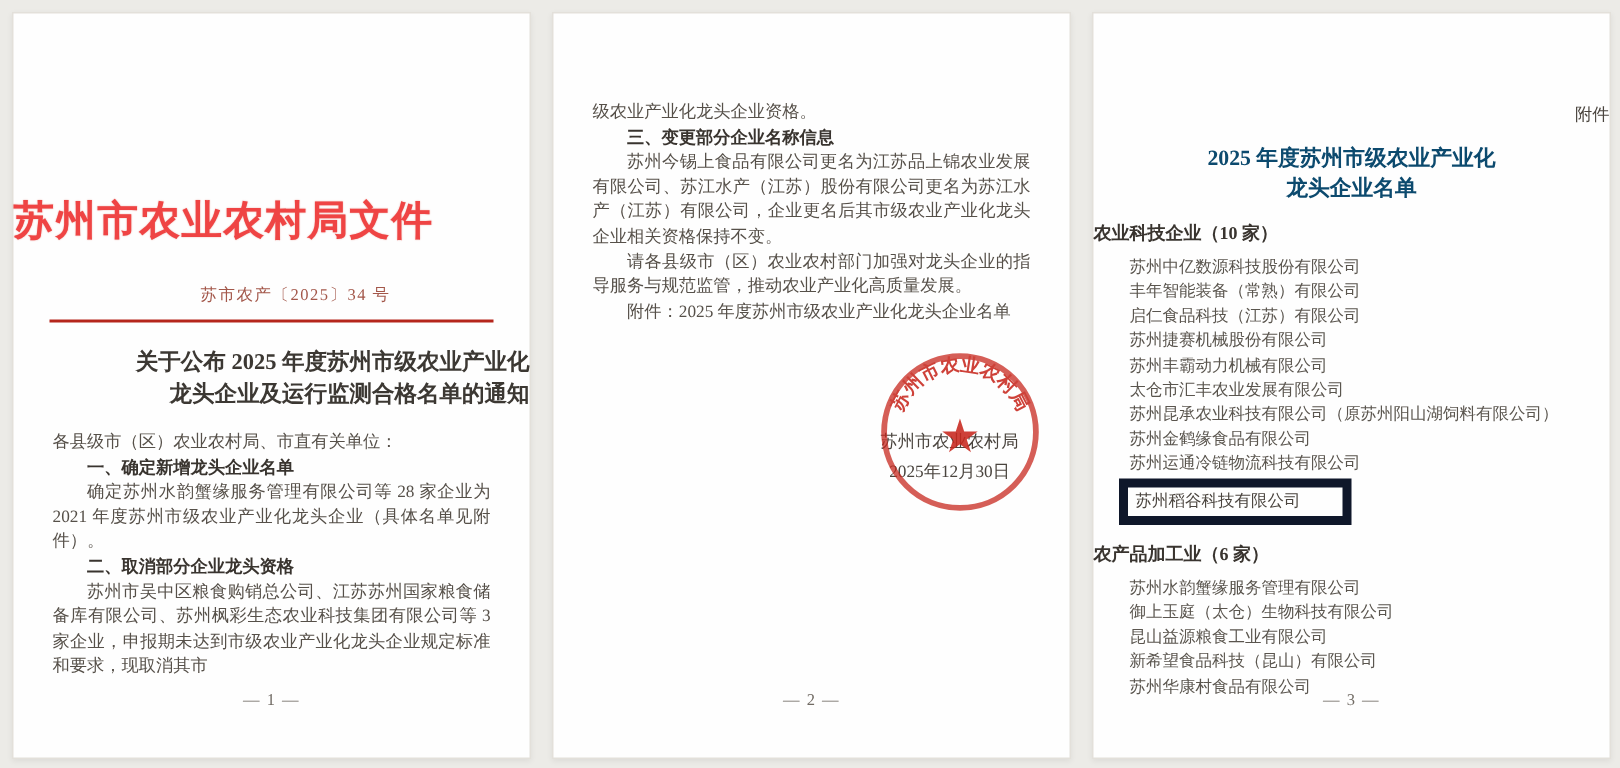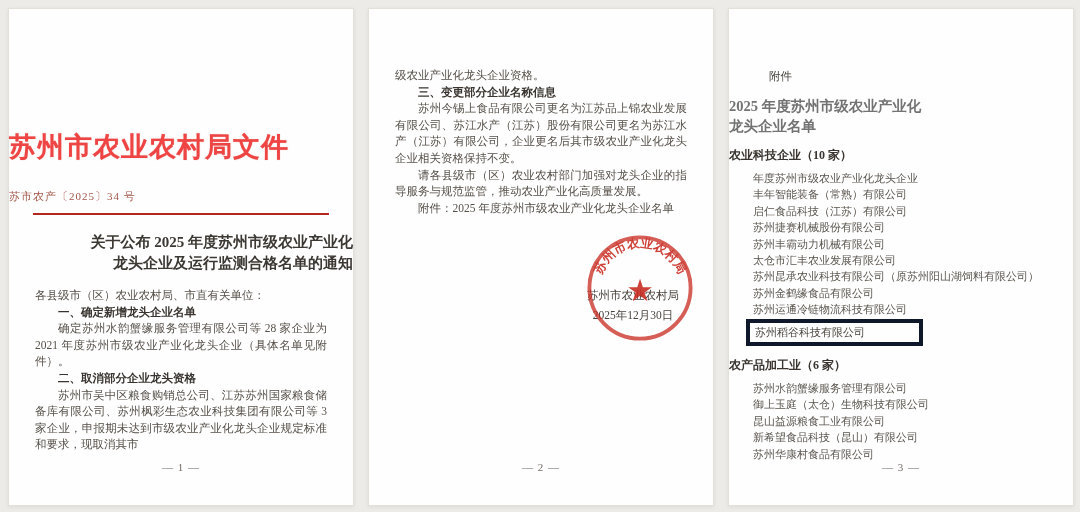--- a/index.html
+++ b/index.html
@@ -19,22 +19,22 @@
   #page3{left:728px}
 
   
   .org-title{
     margin-top:120px;text-align:left;
     color:#ef4444;font-weight:bold;font-size:27px;letter-spacing:1px;
     text-shadow:0 0 1px rgba(206,30,18,.45);
     white-space:nowrap;
   }
   .doc-number{
-    margin-top:24px;
-    color:#a3574a;font-size:11px;letter-spacing:1px;
+    margin-top:24px;text-align:center;
+    color:#a3574a;font-size:11px;letter-spacing:1px;padding-left:32px;
   }
   .red-rule{
     margin:9px auto 0;width:86%;height:2px;background:#b5261c;
   }
   .doc-title{
     margin-top:17px;text-align:right;font-weight:bold;
     font-size:15px;line-height:21px;color:#3c3833;
   }
   .body-block{
     margin:13px 26px 0;font-size:11.5px;line-height:16.6px;
@@ -54,37 +54,37 @@
   .sign-block{
     position:absolute;right:34px;top:276px;z-index:2;
     font-size:11.5px;line-height:20px;text-align:center;color:#4a443e;
   }
   .seal{
     position:absolute;right:18px;top:224px;width:110px;height:110px;z-index:3;
     opacity:.88;
   }
 
   
-  .attach-label{margin:60px 0 0 40px;font-size:11.5px;color:#4a443e;}
+  .attach-label{margin:60px 0 0 40px;font-size:11.5px;color:#4a443e;text-align:right;}
   .appendix-title{
-    margin-top:12px;text-align:left;font-weight:bold;
-    font-size:14.5px;line-height:20px;color:#737373;
+    margin-top:12px;text-align:center;font-weight:bold;
+    font-size:14.5px;line-height:20px;color:#0c4a6e;
   }
   .group-title{
     margin-top:11px;text-align:left;font-weight:bold;
     font-size:12px;color:#39342f;
   }
   .company-list{
     margin:6px 0 0 24px;padding:0;list-style:none;
     font-size:11px;line-height:16.4px;color:#5a554e;
   }
   .company-list li{margin:0;white-space:nowrap;}
   .highlight-box{
-    display:inline-block;border:4px solid #0f172a;
-    padding:1px 54px 2px 5px;margin:1px 0 0 -7px;color:#4a443e;
+    display:inline-block;border:6px solid #0f172a;
+    padding:1px 28px 2px 5px;margin:1px 0 0 -7px;color:#4a443e;
   }
 </style>
 </head>
 <body>
 
 <div class="page" id="page1">
   <div class="org-title">苏州市农业农村局文件</div>
   <div class="doc-number">苏市农产〔2025〕34 号</div>
   <div class="red-rule"></div>
   <div class="doc-title">
@@ -131,21 +131,21 @@
 
 <div class="page" id="page3">
   <div class="attach-label">附件</div>
   <div class="appendix-title">
     <div>2025 年度苏州市级农业产业化</div>
     <div>龙头企业名单</div>
   </div>
 
   <div class="group-title">农业科技企业（10 家）</div>
   <ul class="company-list">
-    <li>年度苏州市级农业产业化龙头企业</li>
+    <li>苏州中亿数源科技股份有限公司</li>
     <li>丰年智能装备（常熟）有限公司</li>
     <li>启仁食品科技（江苏）有限公司</li>
     <li>苏州捷赛机械股份有限公司</li>
     <li>苏州丰霸动力机械有限公司</li>
     <li>太仓市汇丰农业发展有限公司</li>
     <li>苏州昆承农业科技有限公司（原苏州阳山湖饲料有限公司）</li>
     <li>苏州金鹤缘食品有限公司</li>
     <li>苏州运通冷链物流科技有限公司</li>
     <li>
       <span class="highlight-box">苏州稻谷科技有限公司</span>

